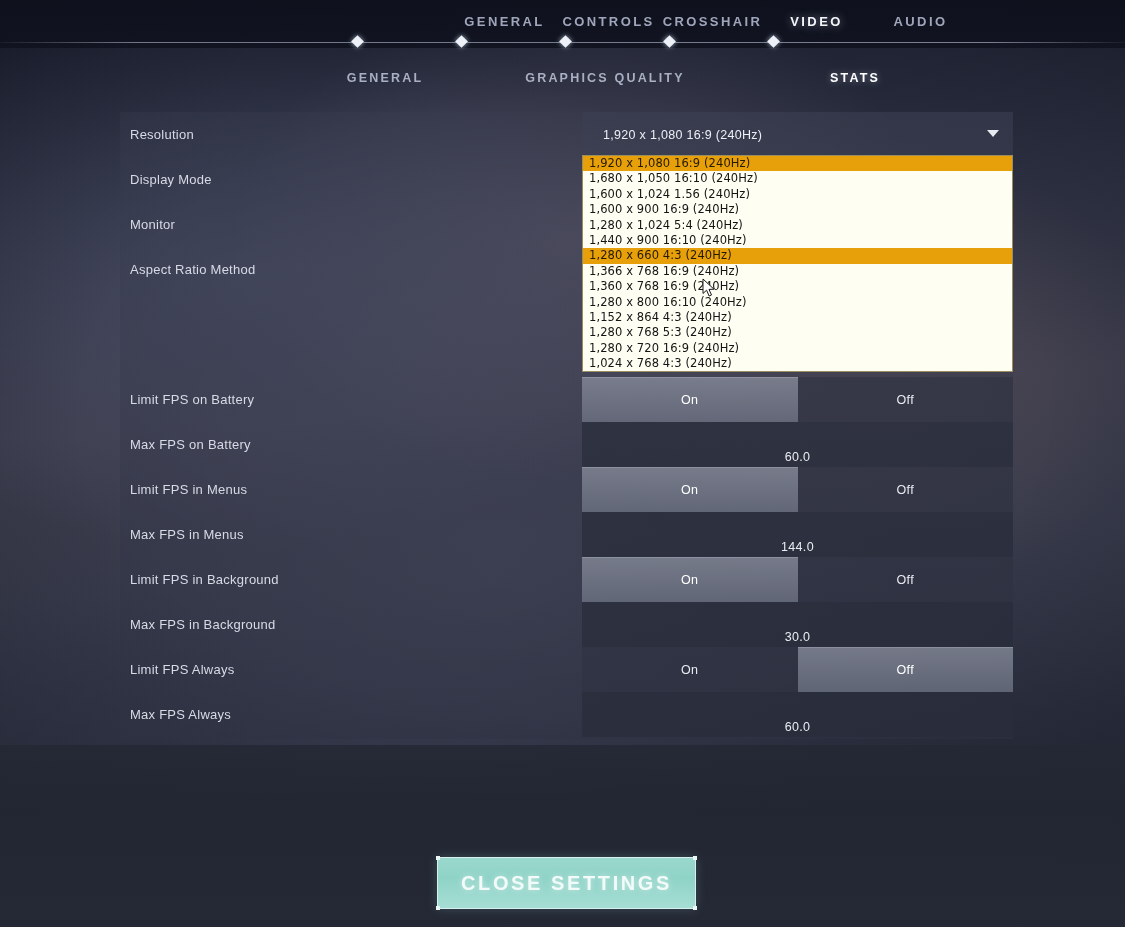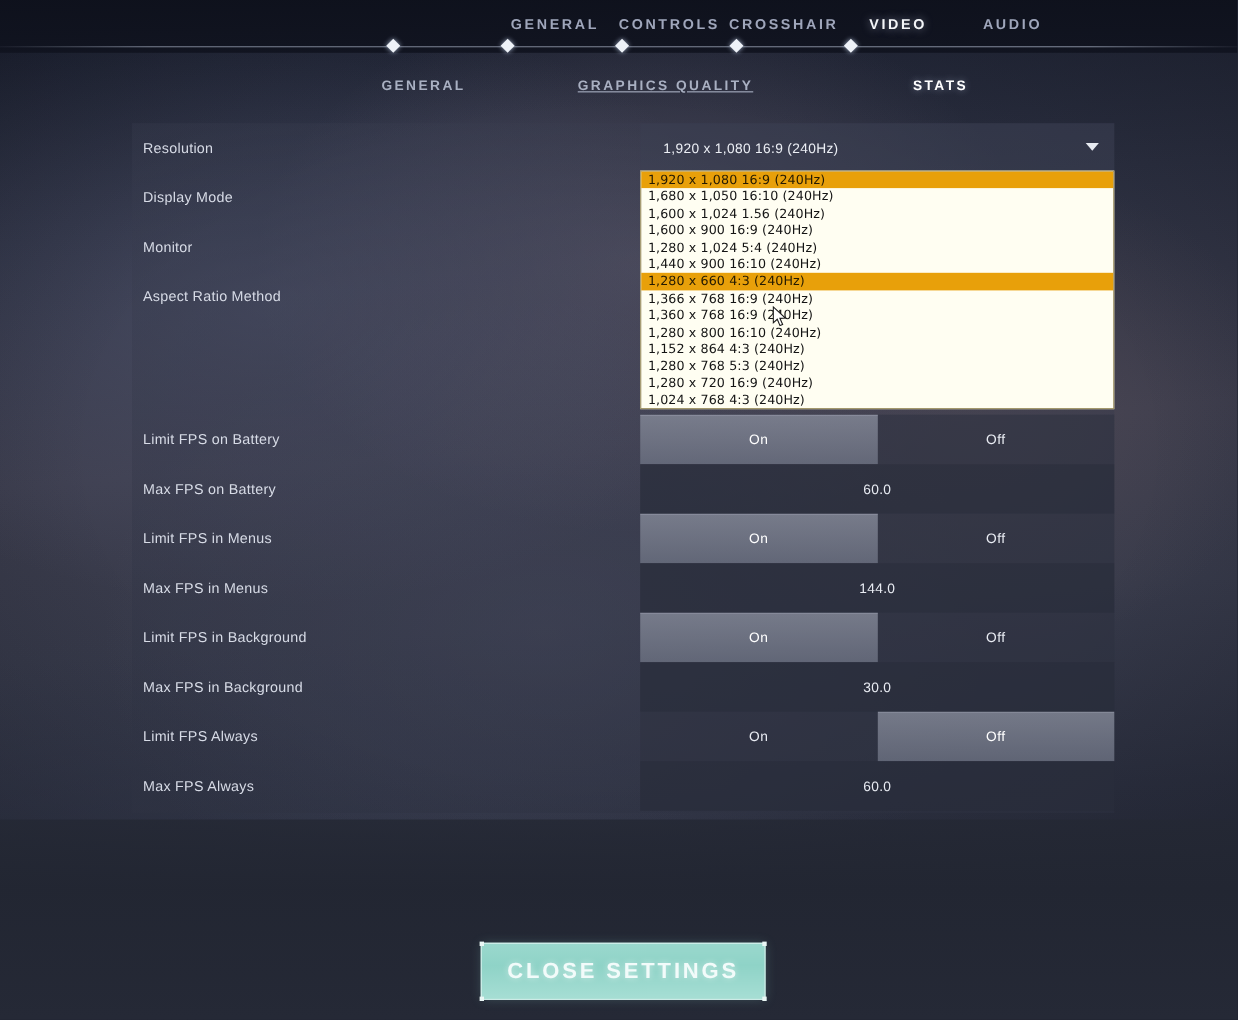--- a/index.html
+++ b/index.html
@@ -70,21 +70,21 @@
   #subnav {
     position: absolute; left: 0; top: 62px; width: 1125px; height: 32px;
     display: flex; align-items: center; z-index: 6;
   }
   .subnav-item {
     font-size: 12.5px; letter-spacing: 2.2px; font-weight: 700;
     color: #a9b0c2; text-align: center; cursor: pointer;
   }
   .subnav-item.active { color: #ffffff; text-shadow: 0 0 7px rgba(215,228,255,0.45); }
   .sn-0 { width: 180px; margin-left: 295px; }
-  .sn-1 { width: 260px; text-decoration: underline; }
+  .sn-1 { width: 260px; }
   .sn-2 { width: 180px; margin-left: 30px; }
 
   
   #panel {
     position: absolute; left: 120px; top: 112px; width: 893px; height: 627px;
     background: linear-gradient(180deg, rgba(58,62,80,0.30) 0%, rgba(52,56,74,0.34) 40%, rgba(46,50,66,0.46) 100%);
     z-index: 3;
   }
   .row {
     position: absolute; left: 0; width: 893px; height: 45px;
@@ -151,21 +151,21 @@
     font-family: "Liberation Sans", sans-serif;
   }
   .toggle-btn.selected {
     background: linear-gradient(180deg, rgba(160,165,180,0.62), rgba(132,138,155,0.58));
     box-shadow: inset 0 1px 0 rgba(220,225,240,0.22);
     color: #ffffff;
   }
 
   
   .value-cell {
-    position: absolute; left: 462px; top: 0; width: 431px; height: 45px;
+    position: absolute; left: 462px; top: 12px; width: 431px; height: 45px;
     display: flex; align-items: center; justify-content: center;
     font-size: 12.5px; color: #e9ecf3; letter-spacing: 0.3px;
     cursor: pointer;
   }
 
   
   #close-settings {
     position: absolute; left: 437px; top: 857px; width: 259px; height: 52px;
     background: linear-gradient(180deg, #9ad8cd 0%, #8fd3c7 40%, #a6ded4 100%);
     border: 1px solid rgba(225,245,242,0.85);

